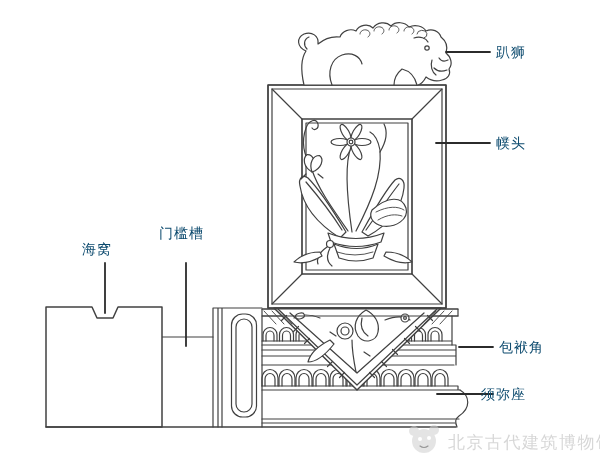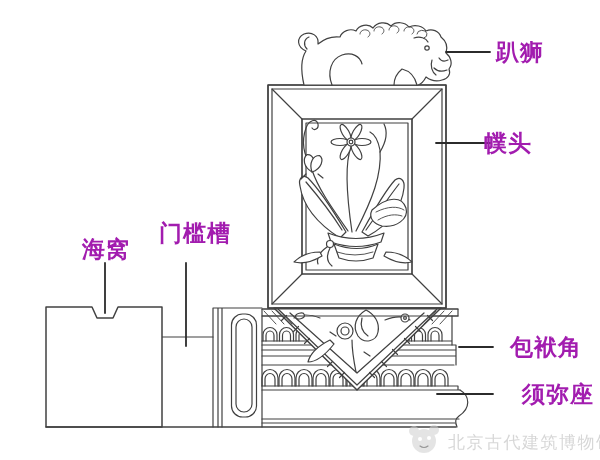--- a/index.html
+++ b/index.html
@@ -5,21 +5,21 @@
   html,body{margin:0;padding:0;background:#ffffff;}
   .stage{position:relative;width:600px;height:460px;background:#ffffff;overflow:hidden;
          font-family:"Liberation Sans", sans-serif;}
   .stage svg{position:absolute;left:0;top:0;}
   svg path, svg line, svg rect, svg circle, svg ellipse, svg polyline, svg polygon{
     stroke:#414141;fill:none;stroke-width:1.2;stroke-linecap:round;stroke-linejoin:round;}
   .wf{fill:#ffffff;}
   .thick{stroke-width:1.5;}
   .thin{stroke-width:0.9;}
   .leader{stroke:#2b2b2b;stroke-width:1.8;}
-  .label{position:absolute;font-size:23px;font-weight:700;letter-spacing:1px;color:#a21caf;
+  .label{position:absolute;font-size:14px;font-weight:400;letter-spacing:1px;color:#0c4a6e;
          white-space:nowrap;line-height:18px;}
   .wm-text{fill:#b6b6b6;stroke:none;font-size:17px;letter-spacing:1.5px;
            font-family:"Liberation Sans", sans-serif;}
   .wm-fill{fill:#cfcfcf;stroke:none;}
   .wm-white{fill:#ffffff;stroke:none;}
 </style>
 </head>
 <body>
 
 <div class="stage">
@@ -188,18 +188,18 @@
       <circle cx="424" cy="441" r="12" class="wm-fill"></circle>
       <circle cx="420" cy="439" r="2" class="wm-white"></circle>
       <circle cx="429" cy="438" r="2" class="wm-white"></circle>
       <path d="M420,446 q4,3 8,0" stroke="#ffffff" stroke-width="1.2"></path>
     </g>
     <text x="448" y="448" class="wm-text">北京古代建筑博物馆</text>
   </g>
 </svg>
 
   <div class="label" style="left:496px;top:43px">趴狮</div>
-  <div class="label" style="left:484px;top:134px">幞头</div>
+  <div class="label" style="left:496px;top:134px">幞头</div>
   <div class="label" style="left:82px;top:240px">海窝</div>
   <div class="label" style="left:159px;top:224px">门槛槽</div>
-  <div class="label" style="left:510px;top:338px">包袱角</div>
-  <div class="label" style="left:522px;top:385px">须弥座</div>
+  <div class="label" style="left:499px;top:338px">包袱角</div>
+  <div class="label" style="left:481px;top:385px">须弥座</div>
 </div>
 
 </body></html>

